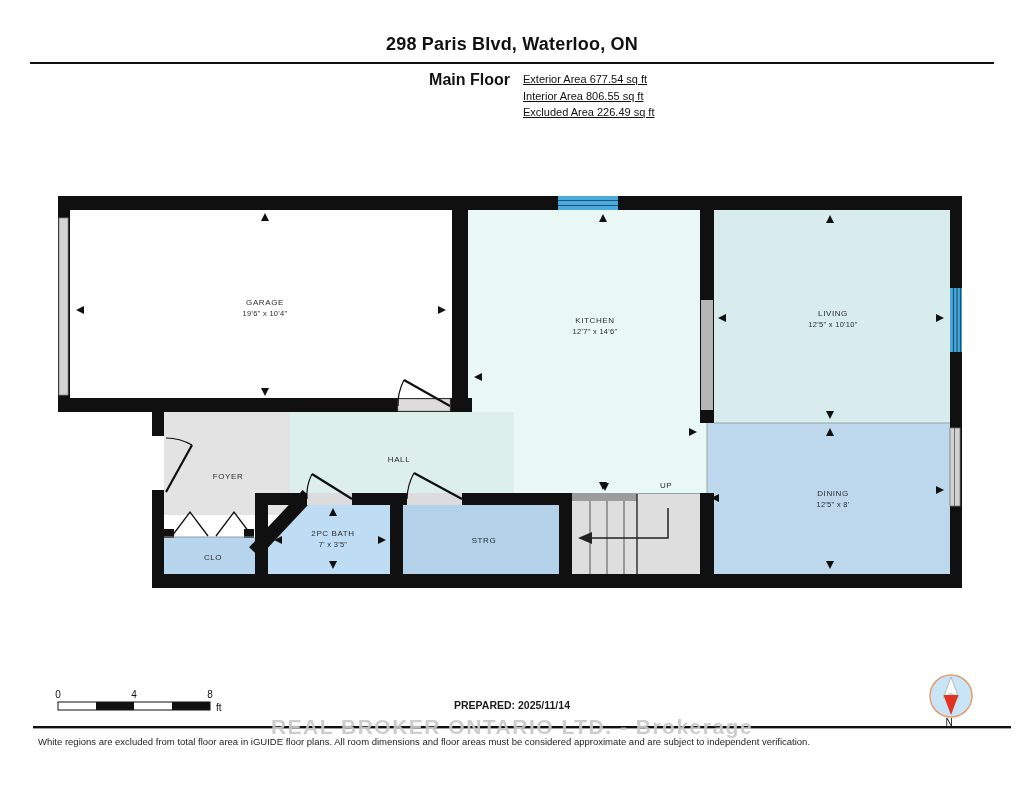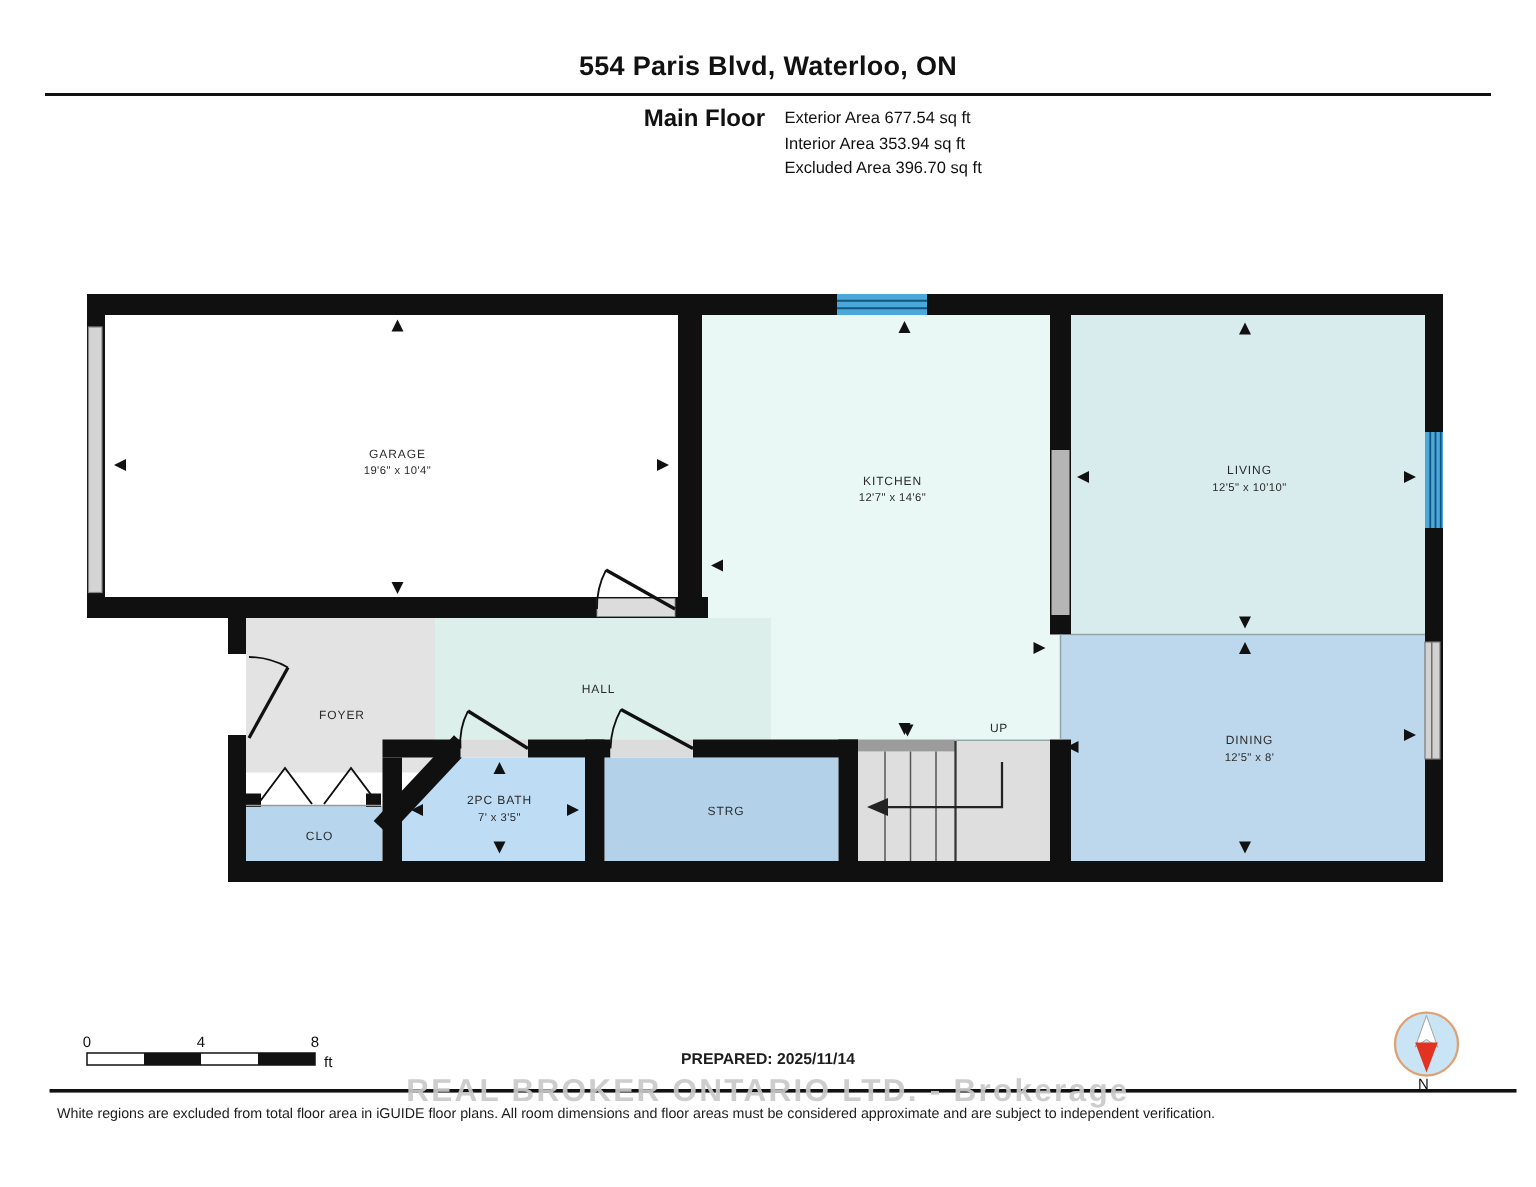--- a/index.html
+++ b/index.html
@@ -3,41 +3,41 @@
 <meta charset="utf-8">
 <style>
   html,body{margin:0;padding:0;background:#ffffff;}
   body{width:1024px;height:791px;position:relative;overflow:hidden;
        font-family:"Liberation Sans", sans-serif;color:#111;}
   .page-title{position:absolute;top:34px;left:0;width:1024px;text-align:center;
        margin:0;font-size:18px;font-weight:bold;letter-spacing:.2px;}
   .header-divider{position:absolute;top:62px;left:30px;width:964px;height:2px;background:#111;}
   .floor-label{position:absolute;top:71px;left:330px;width:180px;text-align:right;
        font-size:16px;font-weight:bold;}
-  .stats{position:absolute;top:71px;left:523px;font-size:11px;line-height:16.5px;}
+  .stats{position:absolute;top:71px;left:523px;font-size:11px;line-height:16.5px;text-decoration:underline;}
   svg text{font-family:"Liberation Sans", sans-serif;fill:#2b2b2b;}
   .room-name{font-size:8px;letter-spacing:.6px;}
   .room-dims{font-size:7.5px;letter-spacing:.3px;}
   .up-label{font-size:8px;letter-spacing:.5px;}
   .tick{font-size:10px;fill:#111;}
   .prepared{font-size:10.5px;font-weight:bold;fill:#1c1c1c;}
   .watermark{font-size:21px;font-weight:600;fill:#c9c9c9;letter-spacing:1.5px;opacity:.92;}
   .disclaimer{font-size:9.5px;fill:#1c1c1c;}
   .north{font-size:10px;fill:#111;}
 </style>
 </head>
 <body>
 
-<h1 class="page-title">554 Paris Blvd, Waterloo, ON</h1>
+<h1 class="page-title">298 Paris Blvd, Waterloo, ON</h1>
 <div class="header-divider"></div>
 <div class="floor-label">Main Floor</div>
 <div class="stats">
   <div>Exterior Area 677.54 sq ft</div>
-  <div>Interior Area 353.94 sq ft</div>
-  <div>Excluded Area 396.70 sq ft</div>
+  <div>Interior Area 806.55 sq ft</div>
+  <div>Excluded Area 226.49 sq ft</div>
 </div>
 
 <svg viewBox="0 180 1024 611" style="position:absolute;top:180px;left:0;width:1024px;height:611px;">
 
   <g>
     <rect x="70" y="210" width="382" height="188" fill="#ffffff"></rect>
     <rect x="468" y="210" width="232" height="283" fill="#e9f8f4"></rect>
     <rect x="700" y="423" width="7" height="70" fill="#e9f8f4"></rect>
     <rect x="288" y="412" width="226" height="81" fill="#dcefeb"></rect>
     <rect x="714" y="210" width="236" height="213" fill="#d8ecee"></rect>

